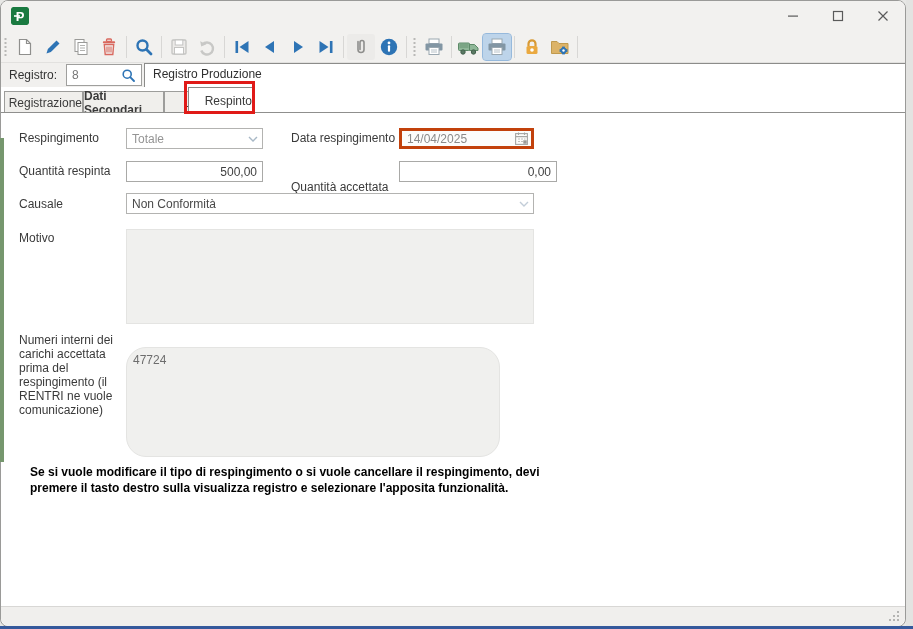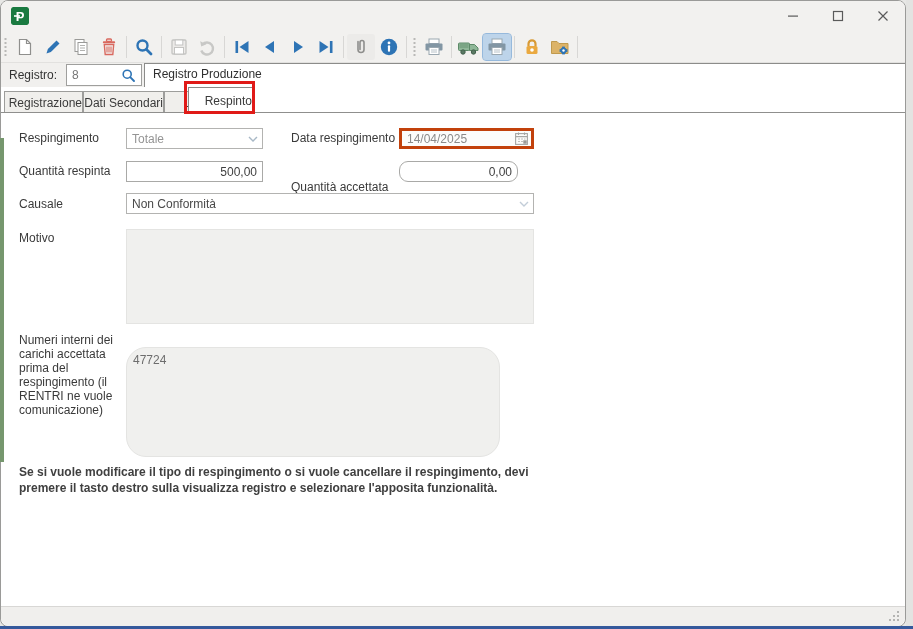--- a/index.html
+++ b/index.html
@@ -60,21 +60,21 @@
   .datefield { position:absolute; height:21px; background:#fcfcfb; border:3px solid #c2410c;
                display:flex; align-items:center; }
   .datefield .val { flex:1; padding-left:5px; color:#8a8a8a; }
   .datefield .cal { width:20px; display:flex; align-items:center; justify-content:center; }
   .numfield { position:absolute; height:21px; background:#fff; border:1px solid #a9a9a7; }
   .numfield input { width:100%; height:100%; border:0; outline:0; background:transparent; text-align:right;
                     padding-right:5px; color:#3f3f3f; font:12px "Liberation Sans",sans-serif; }
   .areafield { position:absolute; background:#f0f0ee; border:1px solid #e4e4e2; color:#6d6d6d;
                padding:5px 6px; overflow:hidden; }
   .multilabel { position:absolute; width:112px; line-height:14px; color:#3a3a3a; }
-  .note { position:absolute; left:18px; top:351px; width:545px; font-weight:bold; color:#404040; line-height:16px; }
+  .note { position:absolute; left:29px; top:351px; width:545px; font-weight:bold; color:#000000; line-height:16px; }
 
   
   .statusbar { position:absolute; left:0; bottom:0; width:100%; height:20px; background:#f0efed;
                border-top:1px solid #d8d7d5; border-radius:0 0 8px 8px; }
   .resize-grip { position:absolute; right:4px; bottom:3px; }
 
   
   .edge-right { position:absolute; left:906px; top:0; width:7px; height:629px; background:#e3e3e1; }
   .edge-left-green { position:absolute; left:0; top:138px; width:4px; height:324px; background:#76976e; z-index:5; }
   .edge-bottom-blue { position:absolute; left:0; top:626px; width:913px; height:3px; background:#35599c; z-index:5; }
@@ -270,21 +270,21 @@
       </div>
       <div class="reg-frame">
         <span class="reg-frame-label">Registro Produzione</span>
       </div>
     </div>
 
     <div class="tabstrip">
       <div class="tab inactive" style="left:3px; width:79px;">
         <span>Registrazione</span>
       </div>
-      <div class="tab inactive" style="left:82px; width:81px;">
+      <div class="tab inactive" style="left:82px; width:81px;font-weight:bold;">
         <span>Dati Secondari</span>
       </div>
       <div class="tab inactive" style="left:163px; width:44px; overflow:hidden;">
         <span>Lotti</span>
       </div>
       <div class="tab active" style="left:187px; width:65px;">
         <span>Respinto</span>
       </div>
       <div class="baseline"></div>
     </div>
@@ -314,21 +314,21 @@
           </svg>
         </span>
       </div>
 
       <span class="flabel" style="left:18px; top:51px;">Quantità respinta</span>
       <div class="numfield" style="left:125px; top:48px; width:137px;">
         <input value="500,00" style="">
       </div>
 
       <span class="flabel" style="left:290px; top:51px;margin-top:16px;">Quantità accettata</span>
-      <div class="numfield" style="left:398px; top:48px; width:119px;border-radius:9px;">
+      <div class="numfield" style="left:398px; top:48px; width:158px;">
         <input value="0,00" style="">
       </div>
 
       <span class="flabel" style="left:18px; top:84px;">Causale</span>
       <div class="combo" style="left:125px; top:80px; width:408px;">
         <span class="val" style="color:#4a4a4a;">Non Conformità</span>
         <span class="chev">
           <svg width="10" height="6" viewBox="0 0 10 6">
               <path d="M1 1 L5 5 L9 1" fill="none" stroke="#c2cdd8" stroke-width="1.4"></path>
             </svg>

